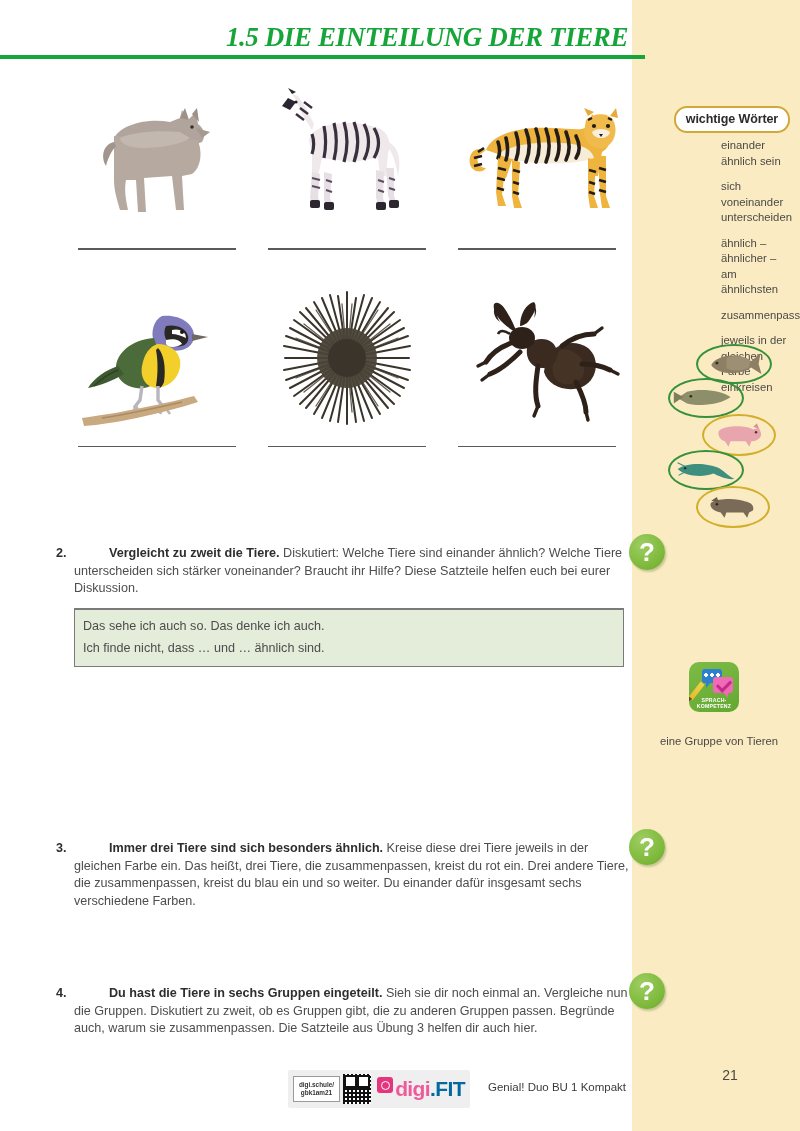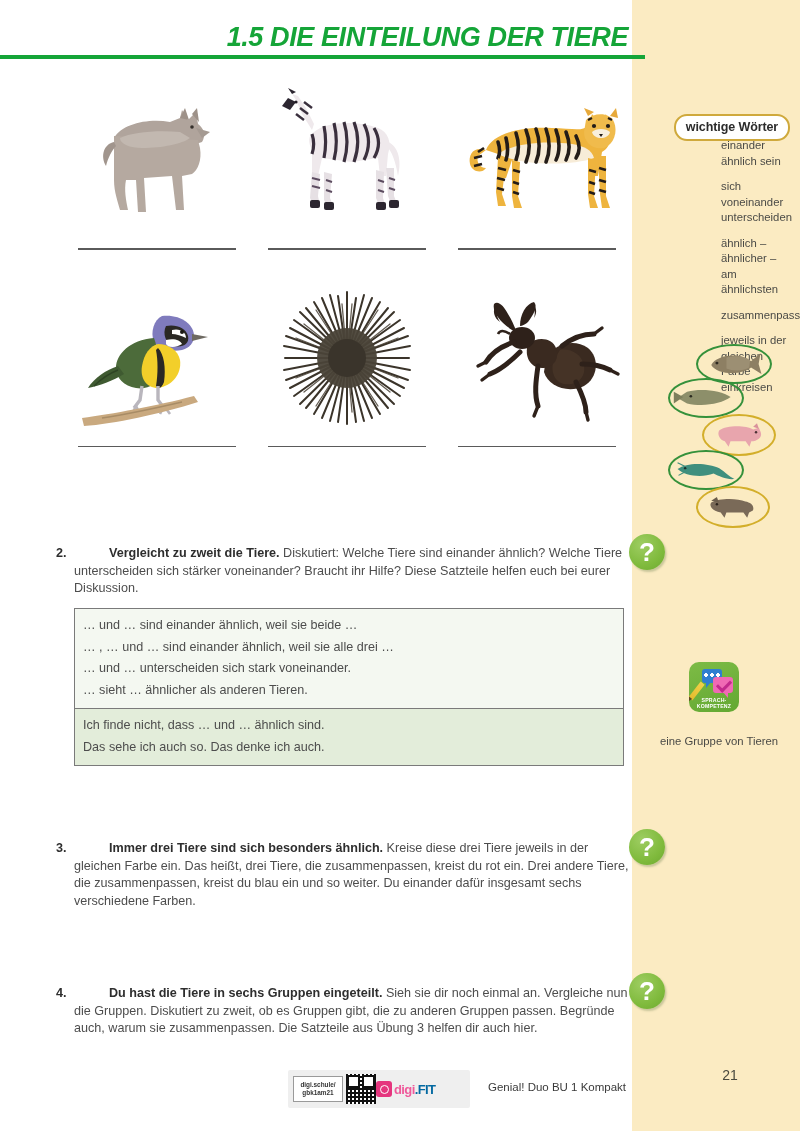--- a/index.html
+++ b/index.html
@@ -103,21 +103,21 @@
   }
   .ms-arrow-stem {
     position: absolute;
     left: 67px; top: 38px;
     width: 30px; height: 44px;
     background: rgba(255,255,255,0.62);
   }
 
   .wichtige-pill {
     position: absolute;
-    top: 114px; left: 674px;
+    top: 106px; left: 674px;
     width: 116px;
     box-sizing: border-box;
     background: #ffffff;
     border: 2px solid #cfa93c;
     border-radius: 13px;
     text-align: center;
     font-size: 12.5px;
     font-weight: bold;
     color: #2b2b2b;
     padding: 4px 2px 5px 2px;
@@ -268,20 +268,21 @@
   .page-title {
     position: absolute;
     right: 4px; top: 8px;
     text-align: right;
     font-size: 27px;
     font-weight: bold;
     font-style: italic;
     color: #15a538;
     letter-spacing: -0.4px;
     white-space: nowrap;
+    font-family: Liberation Serif, serif;
   }
 
   .animal-grid {
     position: absolute;
     top: 80px; left: 62px;
     width: 570px;
   }
   .animal-row {
     display: flex;
     width: 570px;
@@ -373,24 +374,24 @@
   .qr:before, .qr:after {
     content: "";
     position: absolute;
     width: 9px; height: 9px;
     border: 2px solid #111;
     background: #fff;
   }
   .qr:before { left: 1px; top: 1px; }
   .qr:after { right: 1px; top: 1px; }
   .digifit {
-    margin-left: 0;
+    margin-left: 6px;
     display: flex;
-    align-items: flex-end;
-    font-size: 13px;
+    align-items: flex-start;
+    font-size: 21px;
     font-weight: bold;
     letter-spacing: -0.6px;
   }
   .digifit .mark {
     width: 16px; height: 16px;
     background: #e5357e;
     border-radius: 3px;
     margin-right: 2px;
     position: relative;
   }
@@ -761,29 +762,23 @@
       </div>
     </div>
   </div>
 
   <div class="exercise" style="top:545px;">
     <span class="num">2.</span>
     <b>Vergleicht zu zweit die Tiere.</b><span> Diskutiert: Welche Tiere sind einander ähnlich? Welche Tiere unterscheiden sich stärker voneinander? Braucht ihr Hilfe? Diese Satzteile helfen euch bei eurer Diskussion.</span>
   </div>
 
   <div class="sentence-box" style="top:608px;">
-    <div class="sb-top">
-      <div class="sb-line">… und … sind einander ähnlich, weil sie beide …</div>
-      <div class="sb-line">… , … und … sind einander ähnlich, weil sie alle drei …</div>
-      <div class="sb-line">… und … unterscheiden sich stark voneinander.</div>
-      <div class="sb-line">… sieht … ähnlicher als anderen Tieren.</div>
-    </div>
     <div class="sb-bottom">
+      <div class="sb-line">Das sehe ich auch so. Das denke ich auch.</div>
       <div class="sb-line">Ich finde nicht, dass … und … ähnlich sind.</div>
-      <div class="sb-line">Das sehe ich auch so. Das denke ich auch.</div>
     </div>
   </div>
 
   <div class="exercise" style="top:840px;">
     <span class="num">3.</span>
     <b>Immer drei Tiere sind sich besonders ähnlich.</b><span> Kreise diese drei Tiere jeweils in der gleichen Farbe ein. Das heißt, drei Tiere, die zusammenpassen, kreist du rot ein. Drei andere Tiere, die zusammenpassen, kreist du blau ein und so weiter. Du einander dafür insgesamt sechs verschiedene Farben.</span>
   </div>
 
   <div class="exercise" style="top:985px;">
     <span class="num">4.</span>

